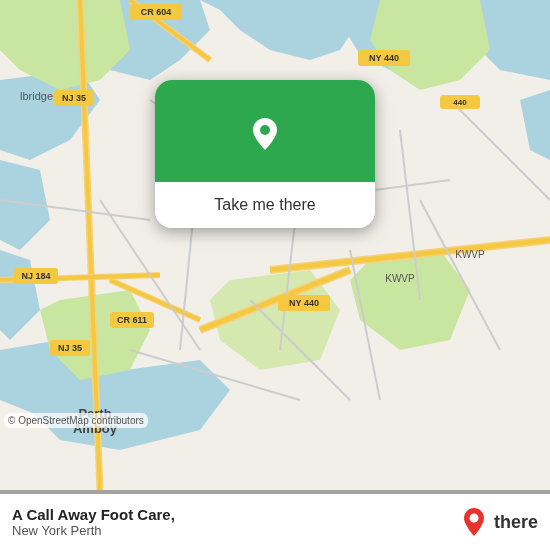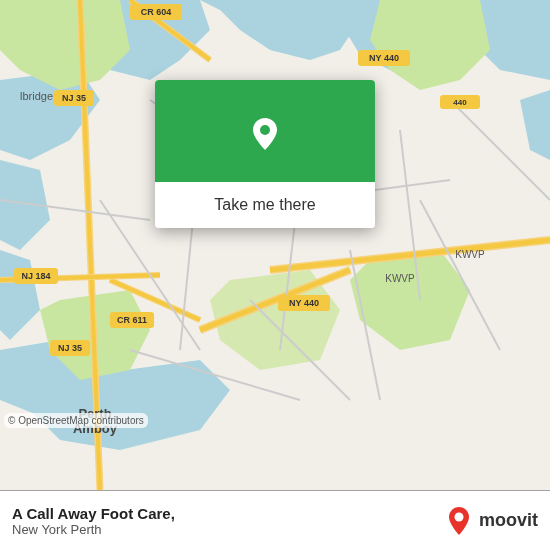--- a/index.html
+++ b/index.html
@@ -28,21 +28,21 @@
       top: 0; left: 0;
     }
 
     
     .popup-card {
       position: absolute;
       top: 80px;
       left: 155px;
       width: 220px;
       background: white;
-      border-radius: 4px;
+      border-radius: 17px;
       box-shadow: 0 4px 16px rgba(0,0,0,0.35);
       overflow: hidden;
       display: flex;
       flex-direction: column;
       align-items: center;
     }
 
     .popup-green {
       width: 100%;
       background: #2ea84f;
@@ -68,21 +68,21 @@
       background: white;
       border: none;
       outline: none;
     }
 
     
     .bottom-bar {
       width: 550px;
       height: 60px;
       background: white;
-      border-top: 1px solid #a3a3a3;
+      border-top: 4px solid #a3a3a3;
       display: flex;
       align-items: center;
       justify-content: space-between;
       padding: 0 12px;
     }
 
     .bottom-left {
       display: flex;
       flex-direction: column;
     }
@@ -237,15 +237,15 @@
   <div class="bottom-left">
     <span class="bottom-title">A Call Away Foot Care,</span>
     <span class="bottom-subtitle">New York Perth</span>
   </div>
   <div class="moovit-logo">
 
     <svg class="moovit-icon" viewBox="0 0 32 32" xmlns="http://www.w3.org/2000/svg">
       <path d="M16 2 C10 2 6 7 6 12 C6 19 16 30 16 30 C16 30 26 19 26 12 C26 7 22 2 16 2 Z" fill="#e8332a"></path>
       <circle cx="16" cy="12" r="4.5" fill="white"></circle>
     </svg>
-    <span class="moovit-text">moovit</span>
+    <span class="moovit-text">there</span>
   </div>
 </div>
 
 </body></html>

